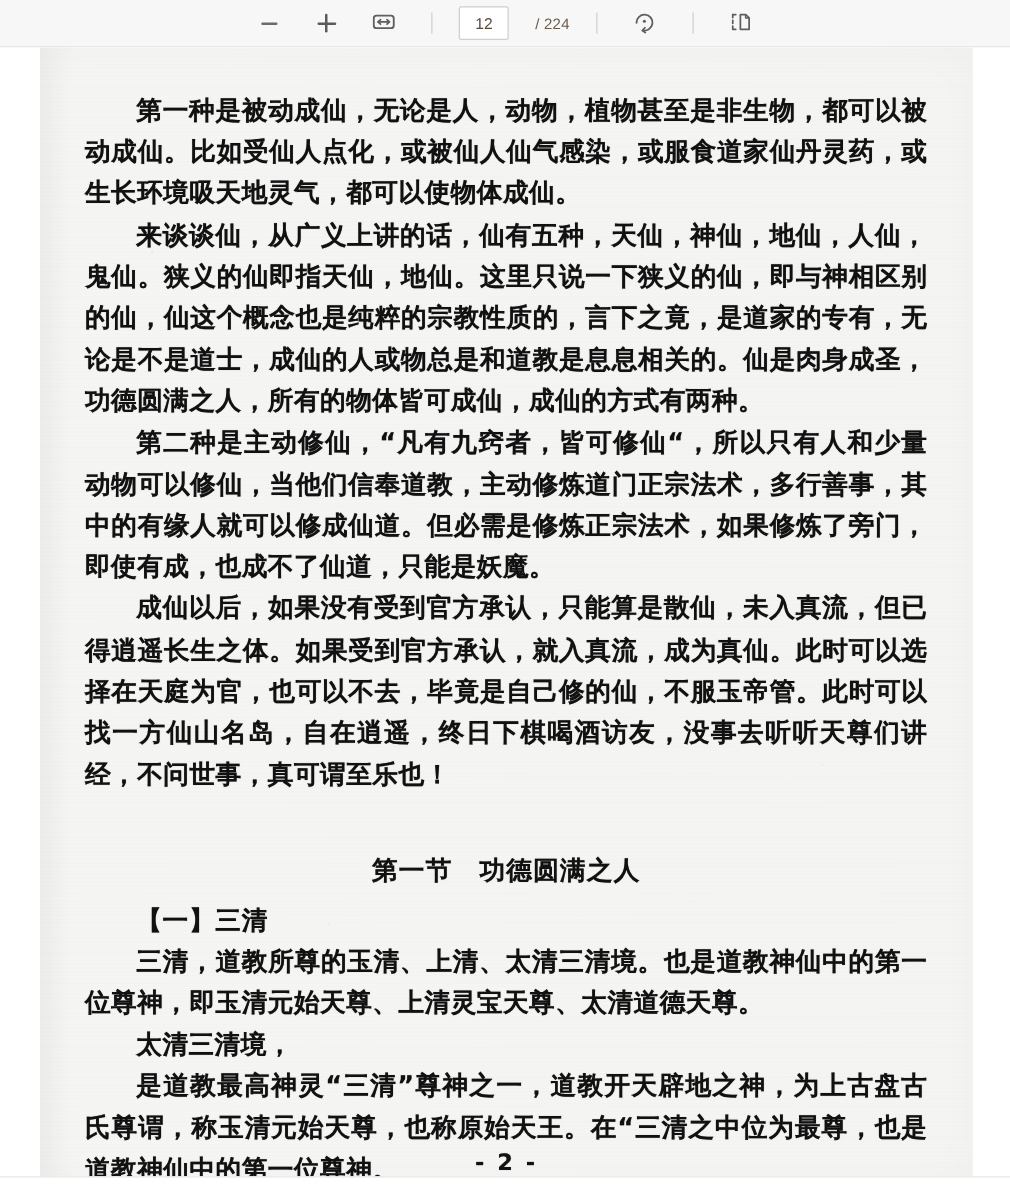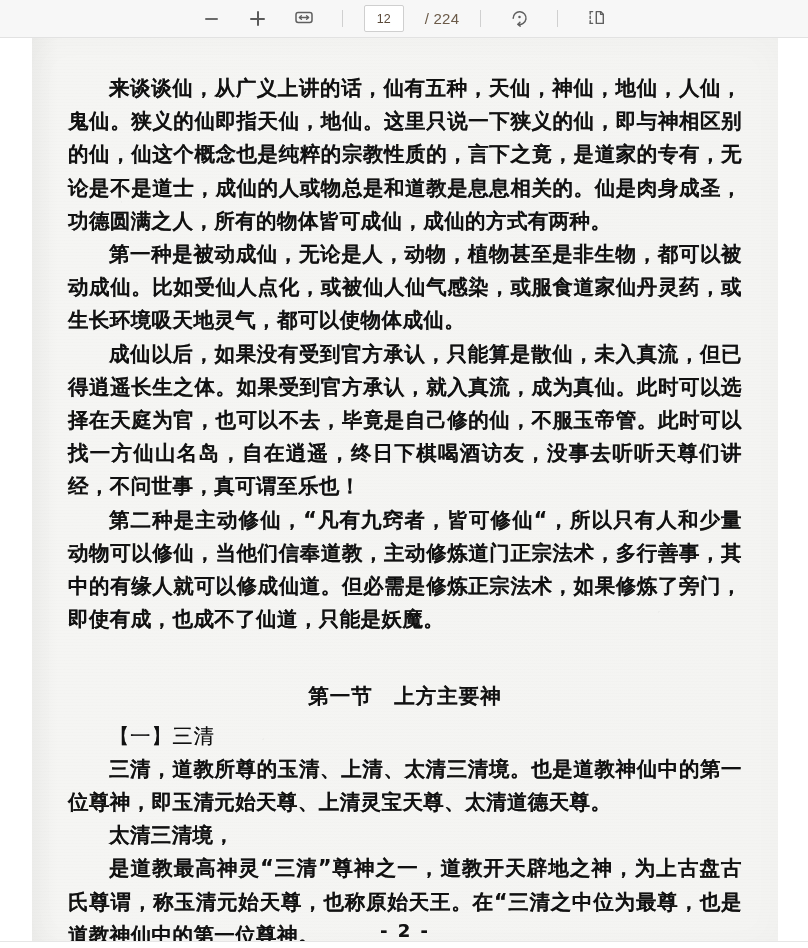--- a/index.html
+++ b/index.html
@@ -90,21 +90,21 @@
     font-size: 12.5px;
     text-align: center;
     line-height: 25px;
     padding: 0;
     box-sizing: border-box;
     outline: none;
     font-family: "Liberation Sans", sans-serif;
   }
   .page-total {
     color: #6b5a48;
-    font-size: 15px;
+    font-size: 12px;
     margin-left: 9px;
     letter-spacing: 0.2px;
     white-space: nowrap;
   }
 
   
   .doc-area {
     flex: 1;
     position: relative;
     background: #ffffff;
@@ -161,21 +161,21 @@
   p.heading {
     text-align: center;
     text-indent: 0;
     font-weight: 700;
     margin-top: 44px;
     margin-bottom: 6px;
     letter-spacing: 1px;
   }
   p.subhead {
     text-indent: 2em;
-    font-weight: 400;
+    font-weight: 700;
     letter-spacing: 0.6px;
   }
   p.bold-lead {
     text-indent: 2em;
     font-weight: 700;
   }
 
   .page-footer {
     position: absolute;
     left: 0;
@@ -258,26 +258,26 @@
       </span>
     </button>
 
   </div>
 
   <div class="doc-area">
     <div class="scan-page">
       <div class="scan-noise"></div>
 
       <div class="page-body">
+        <p class="para">第一种是被动成仙，无论是人，动物，植物甚至是非生物，都可以被动成仙。比如受仙人点化，或被仙人仙气感染，或服食道家仙丹灵药，或生长环境吸天地灵气，都可以使物体成仙。</p>
         <p class="para">来谈谈仙，从广义上讲的话，仙有五种，天仙，神仙，地仙，人仙，鬼仙。狭义的仙即指天仙，地仙。这里只说一下狭义的仙，即与神相区别的仙，仙这个概念也是纯粹的宗教性质的，言下之竟，是道家的专有，无论是不是道士，成仙的人或物总是和道教是息息相关的。仙是肉身成圣，功德圆满之人，所有的物体皆可成仙，成仙的方式有两种。</p>
-        <p class="para">第一种是被动成仙，无论是人，动物，植物甚至是非生物，都可以被动成仙。比如受仙人点化，或被仙人仙气感染，或服食道家仙丹灵药，或生长环境吸天地灵气，都可以使物体成仙。</p>
+        <p class="para">第二种是主动修仙，“凡有九窍者，皆可修仙“，所以只有人和少量动物可以修仙，当他们信奉道教，主动修炼道门正宗法术，多行善事，其中的有缘人就可以修成仙道。但必需是修炼正宗法术，如果修炼了旁门，即使有成，也成不了仙道，只能是妖魔。</p>
         <p class="para">成仙以后，如果没有受到官方承认，只能算是散仙，未入真流，但已得逍遥长生之体。如果受到官方承认，就入真流，成为真仙。此时可以选择在天庭为官，也可以不去，毕竟是自己修的仙，不服玉帝管。此时可以找一方仙山名岛，自在逍遥，终日下棋喝酒访友，没事去听听天尊们讲经，不问世事，真可谓至乐也！</p>
-        <p class="para">第二种是主动修仙，“凡有九窍者，皆可修仙“，所以只有人和少量动物可以修仙，当他们信奉道教，主动修炼道门正宗法术，多行善事，其中的有缘人就可以修成仙道。但必需是修炼正宗法术，如果修炼了旁门，即使有成，也成不了仙道，只能是妖魔。</p>
-
-        <p class="heading">第一节　上方主要神</p>
+
+        <p class="heading">第一节　功德圆满之人</p>
 
         <p class="subhead">【一】三清</p>
 
         <p class="para">三清，道教所尊的玉清、上清、太清三清境。也是道教神仙中的第一位尊神，即玉清元始天尊、上清灵宝天尊、太清道德天尊。</p>
 
         <p class="bold-lead">太清三清境，</p>
 
         <p class="para">是道教最高神灵“三清”尊神之一，道教开天辟地之神，为上古盘古氏尊谓，称玉清元始天尊，也称原始天王。在“三清之中位为最尊，也是道教神仙中的第一位尊神。</p>
       </div>
 

